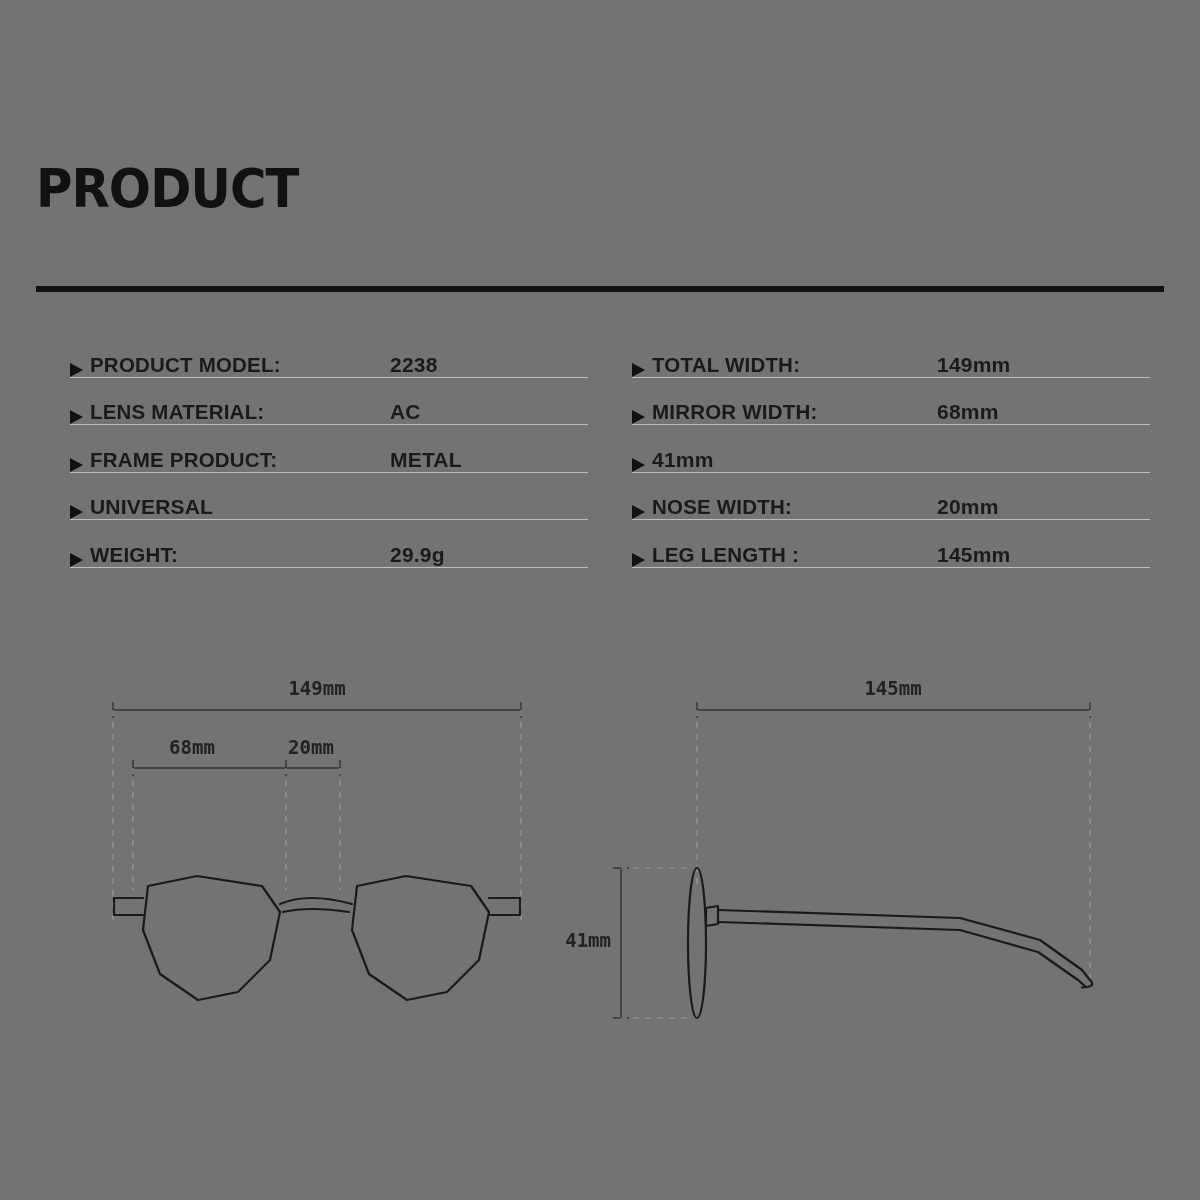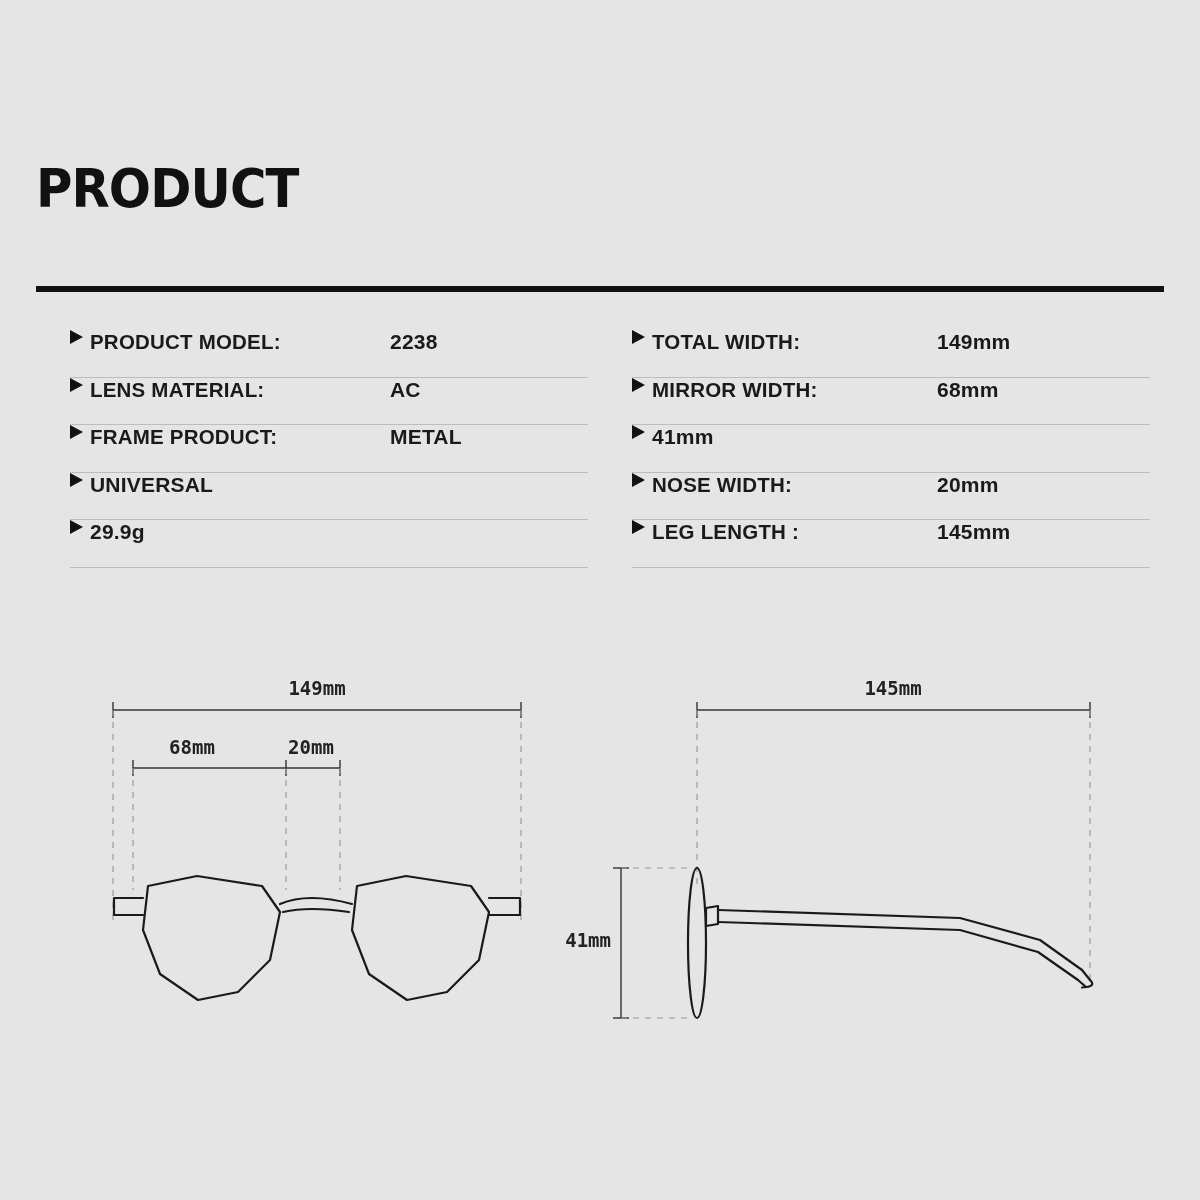--- a/index.html
+++ b/index.html
@@ -14,21 +14,21 @@
     color: #1a1a1a;
     position: relative;
     overflow: hidden;
   }
 
   .page {
     position: absolute;
     left: 0; top: 0;
     width: 1200px;
     height: 1200px;
-    background: #e5e5e5;
+    background: #737373;
   }
 
   
   .header {
     position: absolute;
     left: 36px;
     top: 160px;
     width: 1128px;
   }
   .header-title-1 {
@@ -83,21 +83,21 @@
     top: 330px;
     width: 1080px;
     display: flex;
     gap: 44px;
   }
   .spec-col {
     flex: 1 1 0;
   }
   .spec-row {
     display: flex;
-    align-items: flex-start;
+    align-items: flex-end;
     height: 46.5px;
     border-bottom: 1.5px solid #bdbdbd;
   }
   .spec-row:last-child {
     border-bottom: 1.5px solid #bdbdbd;
   }
   .bullet-icon {
     width: 20px;
     flex: 0 0 20px;
     display: flex;
@@ -187,20 +187,21 @@
             </svg>
         </span>
         <span class="spec-value">UNIVERSAL</span>
       </div>
       <div class="spec-row">
         <span class="bullet-icon">
           <svg width="13" height="14" viewBox="0 0 13 14">
               <polygon points="0,0 13,7 0,14" fill="#111111"></polygon>
             </svg>
         </span>
+        <span class="spec-label">WEIGHT:</span>
         <span class="spec-value">29.9g</span>
       </div>
     </div>
 
     <div class="spec-col right">
       <div class="spec-row">
         <span class="bullet-icon">
           <svg width="13" height="14" viewBox="0 0 13 14">
               <polygon points="0,0 13,7 0,14" fill="#111111"></polygon>
             </svg>

